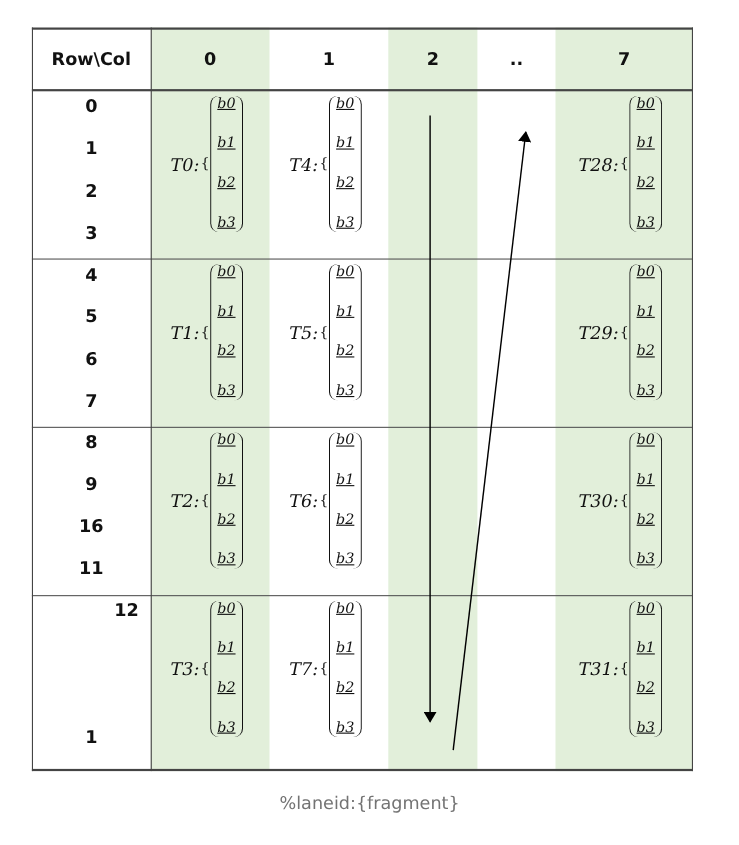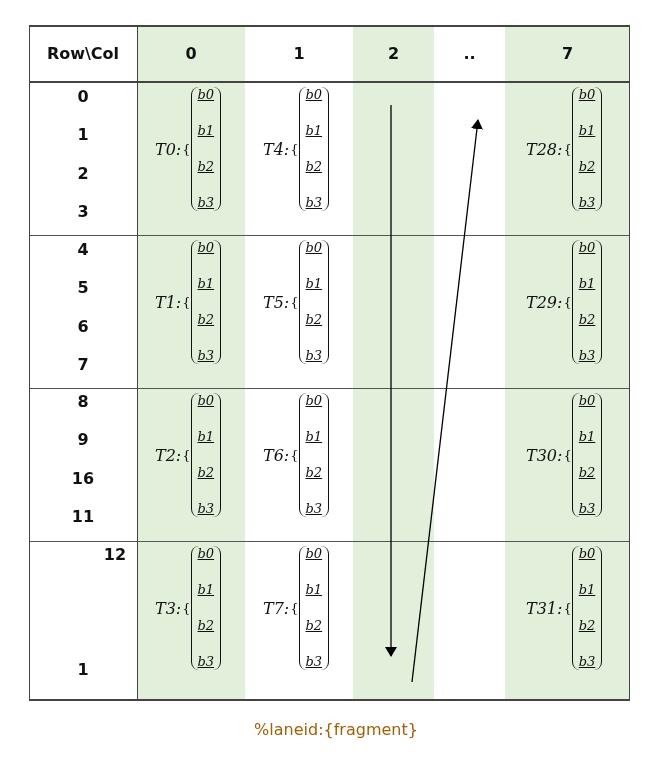--- a/index.html
+++ b/index.html
@@ -16,21 +16,21 @@
   .rowlabel { position:absolute; left:0; width:108px; text-align:center;
          font-family:"DejaVu Sans", sans-serif; font-weight:bold; font-size:16px; color:#111; line-height:20px; }
   .frag { position:absolute; display:flex; align-items:center; font-family:"DejaVu Serif", serif; font-style:italic; color:#111; }
   .frag .tlabel { font-size:16px; margin-right:1px; }
   .frag .brace { font-style:normal; font-size:13px; }
   .frag .stack { display:flex; flex-direction:column; justify-content:space-between; height:124px;
                  border-left:1.5px solid #111; border-right:1.5px solid #111; border-radius:8px;
                  padding:0 6px; font-size:13px; position:relative; }
   .frag .stack span { line-height:16px;text-decoration:underline; }
   .caption { position:absolute; left:0; width:672px; top:720px; text-align:center;
-             font-family:"DejaVu Sans", sans-serif; font-size:16px; color:#a16207; }
+             font-family:"DejaVu Sans", sans-serif; font-size:16px; color:#737373; }
   svg.arrows { position:absolute; left:0; top:0; }
 </style>
 </head>
 <body>
 
 <div class="grid">
 
   <div class="col-bg green" style="left:108px;width:108px;"></div>
   <div class="col-bg green" style="left:324px;width:81px;"></div>
   <div class="col-bg green" style="left:476px;width:125px;"></div>

